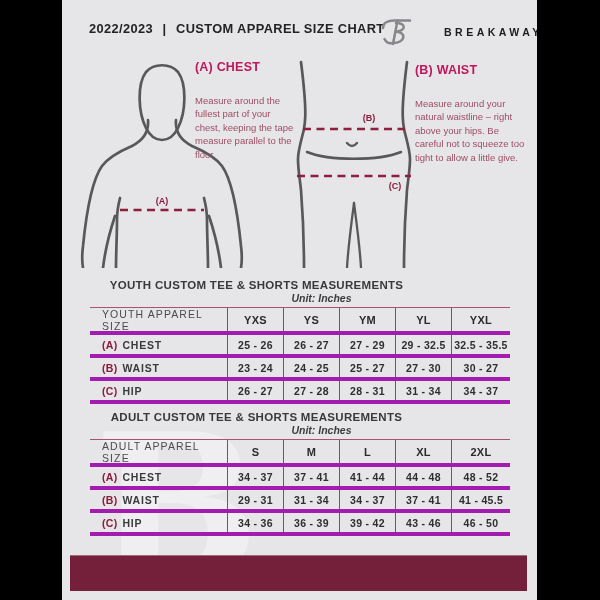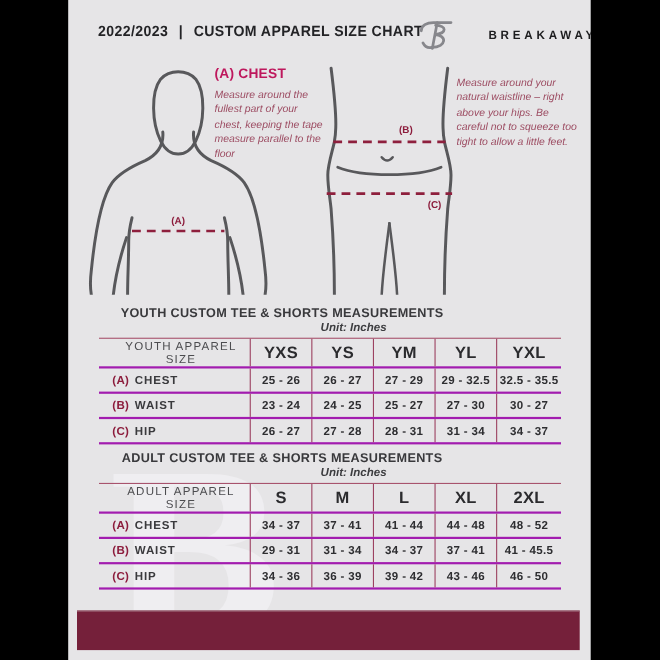--- a/index.html
+++ b/index.html
@@ -26,38 +26,38 @@
   }
   
   .fig { position:absolute; }
   .fig path.outline { fill:none; stroke:#58585b; stroke-width:2.7; stroke-linecap:round; }
   .fig path.dashed { fill:none; stroke:#8e1f3d; stroke-width:2.4; stroke-dasharray:8 5.5; }
   .fig text { font-family:"Liberation Sans", sans-serif; font-size:9px; font-weight:700; fill:#8c1c3c; }
   
   .instr { position:absolute; }
   .instr-head { font-size:12.5px; font-weight:700; color:#be185d; letter-spacing:.2px; }
   .instr p {
-    margin-top:6px; font-size:9.5px; font-style:italic; line-height:1.42;
+    margin-top:20px; font-size:9.5px; line-height:1.42;
     color:#9d4d63; white-space:pre-line;
   }
   
   .tbl-title { position:absolute; width:389px; text-align:center; font-size:11.5px;
     font-weight:700; letter-spacing:.3px; color:#39393c; }
   .tbl-unit  { position:absolute; width:475px; text-align:center; font-size:10.5px;
     font-style:italic; font-weight:600; color:#3c3c3f;padding-left:44px; }
   
   .size-table { position:absolute; left:28px; width:420px; border-top:1px solid #a8536d; z-index:2; }
   .t-row { display:grid; grid-template-columns:137px 56px 56px 56px 56px 59px;
-    height:23px; border-bottom:2px solid #a21caf;text-align:center; }
+    height:23px; border-bottom:4px solid #a21caf; }
   .t-row.t-head { height:27px; }
   .t-cell { display:flex; align-items:center; justify-content:center;
     font-size:10.5px; font-weight:700; letter-spacing:.3px; color:#2e2e31;
     border-left:1.5px solid #9c4160; }
   .t-cell.c-label { border-left:none; justify-content:flex-start; padding-left:12px; }
-  .t-head .t-cell { font-size:15px; color:#2b2b2e; }
+  .t-head .t-cell { font-size:11px; color:#2b2b2e; }
   .t-head .c-label { font-weight:400; font-size:10.5px; letter-spacing:1.1px; color:#4c4c4f; }
   .c-label .key { color:#8c1c3c; font-weight:700; margin-right:5px; }
   .c-label .lbl { color:#3a3a3d; font-weight:600; letter-spacing:.8px; }
   
   .watermark {
     position:absolute; left:32px; top:408px; font-family:"DejaVu Serif", serif;
     font-weight:700; font-size:196px; line-height:1; color:#efeef1; z-index:0;
     user-select:none;
   }
   .footer-bar {
@@ -118,21 +118,25 @@
 
     <div class="instr" style="left:133px; top:60px; width:100px;">
       <div class="instr-head">
         <span>(A)</span>
         <span>CHEST</span>
       </div>
       <p>Measure around the fullest part of your chest, keeping the tape measure parallel to the floor</p>
     </div>
 
     <div class="instr" style="left:353px; top:63px; width:112px;">
-      <p>Measure around your natural waistline – right above your hips. Be careful not to squeeze too tight to allow a little feet.</p>
+      <div class="instr-head">
+        <span>(B)</span>
+        <span>WAIST</span>
+      </div>
+      <p>Measure around your natural waistline – right above your hips. Be careful not to squeeze too tight to allow a little give.</p>
     </div>
 
 
     <section class="meas">
       <div class="tbl-title" style="top:279px;">YOUTH CUSTOM TEE &amp; SHORTS MEASUREMENTS</div>
       <div class="tbl-unit" style="top:292px;">Unit: Inches</div>
       <div class="size-table" style="top:307px;">
         <div class="t-row t-head">
           <div class="t-cell c-label">YOUTH APPAREL SIZE</div>
           <div class="t-cell">YXS</div>

